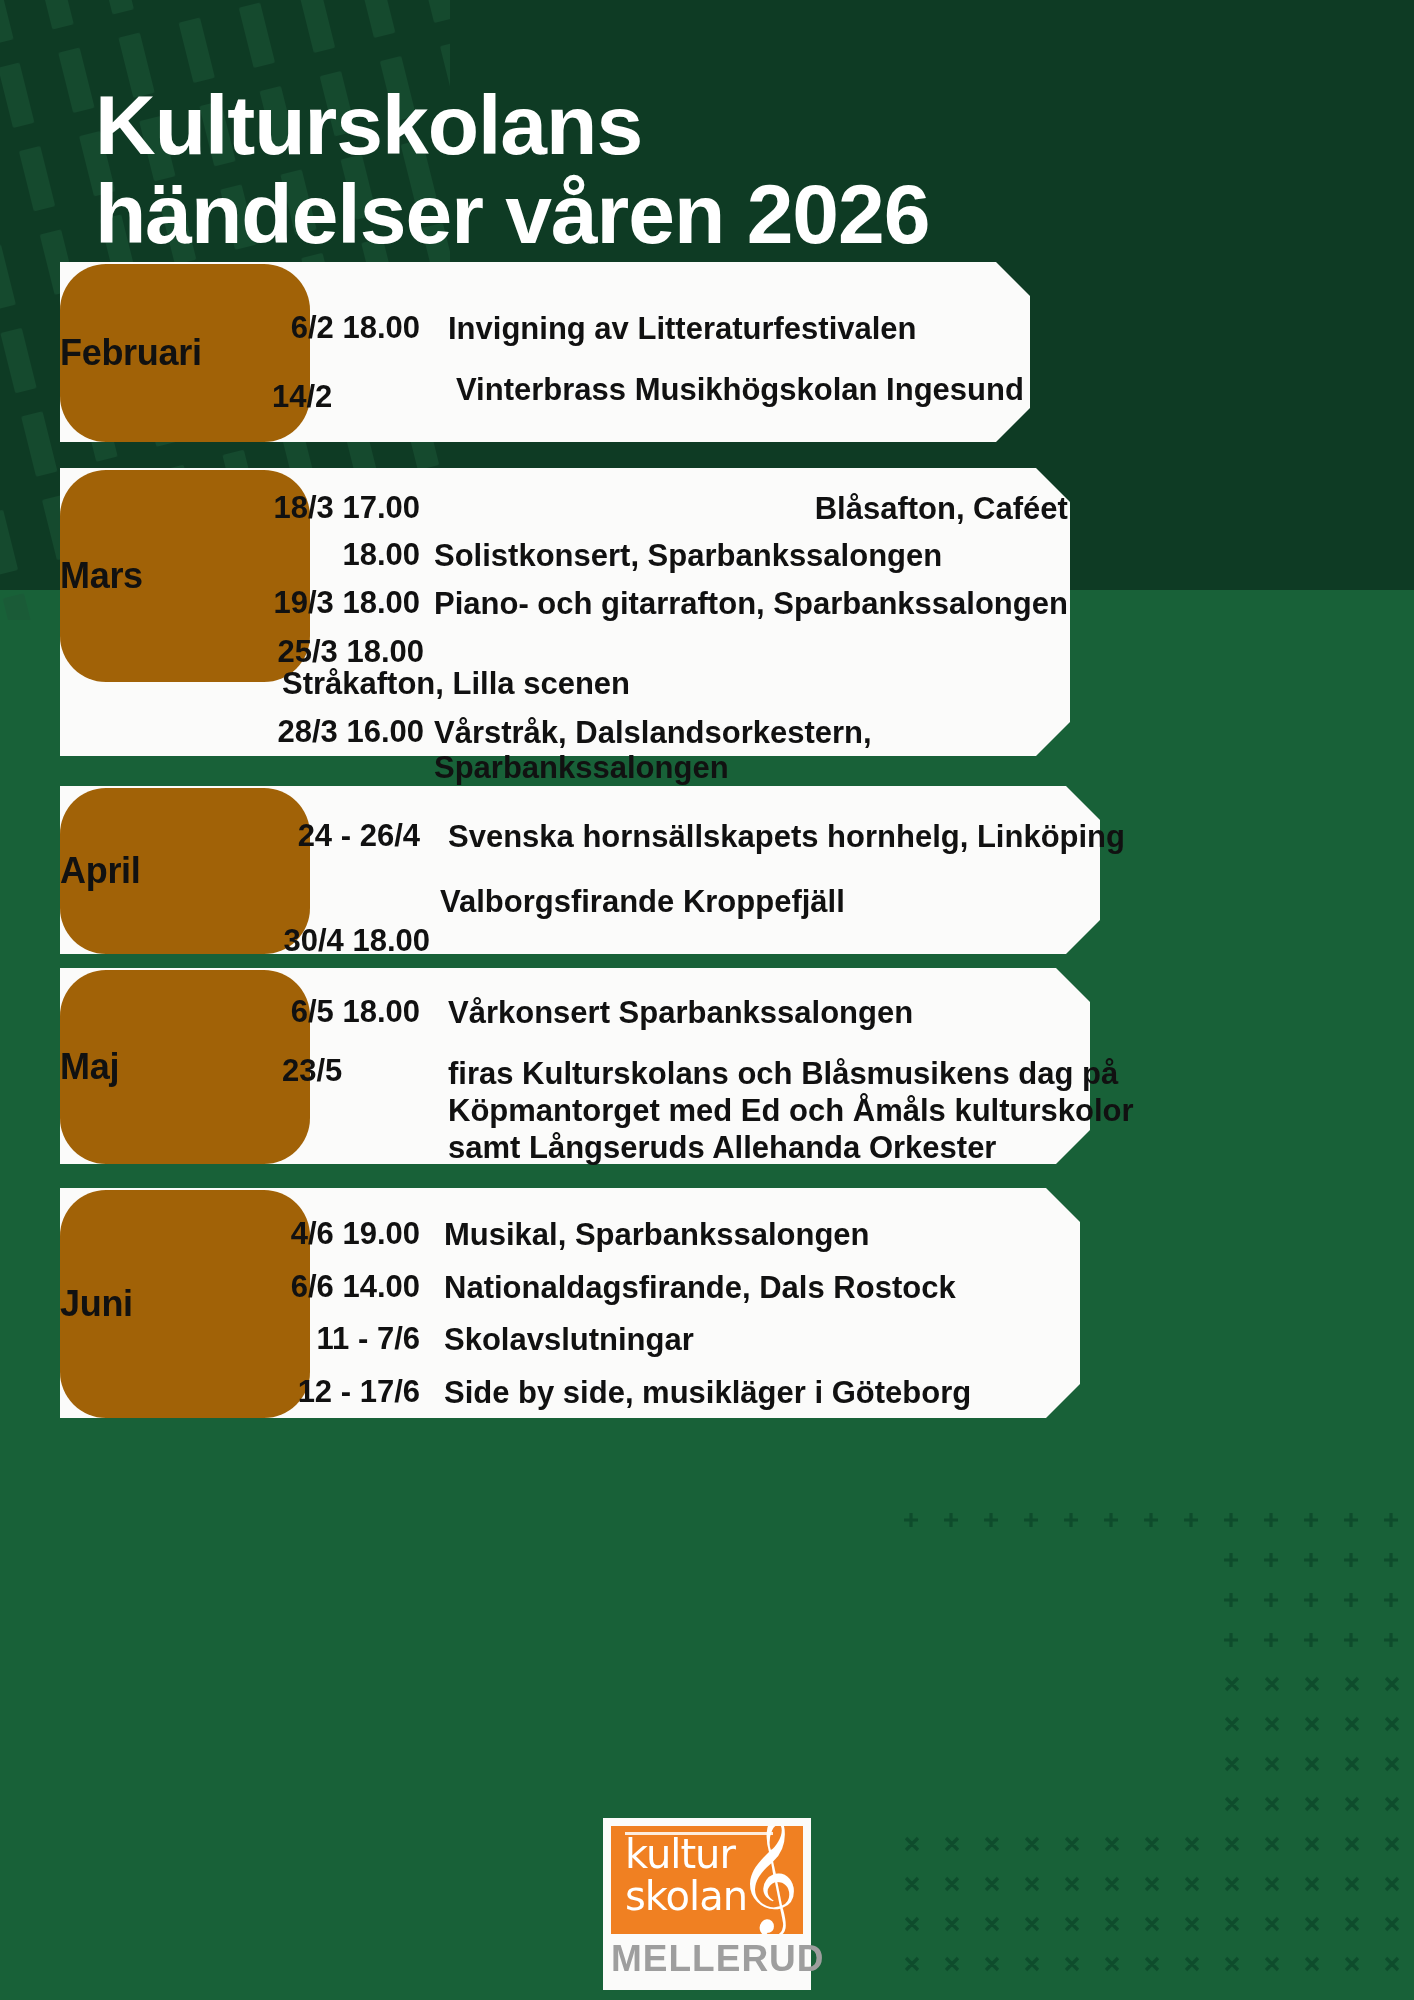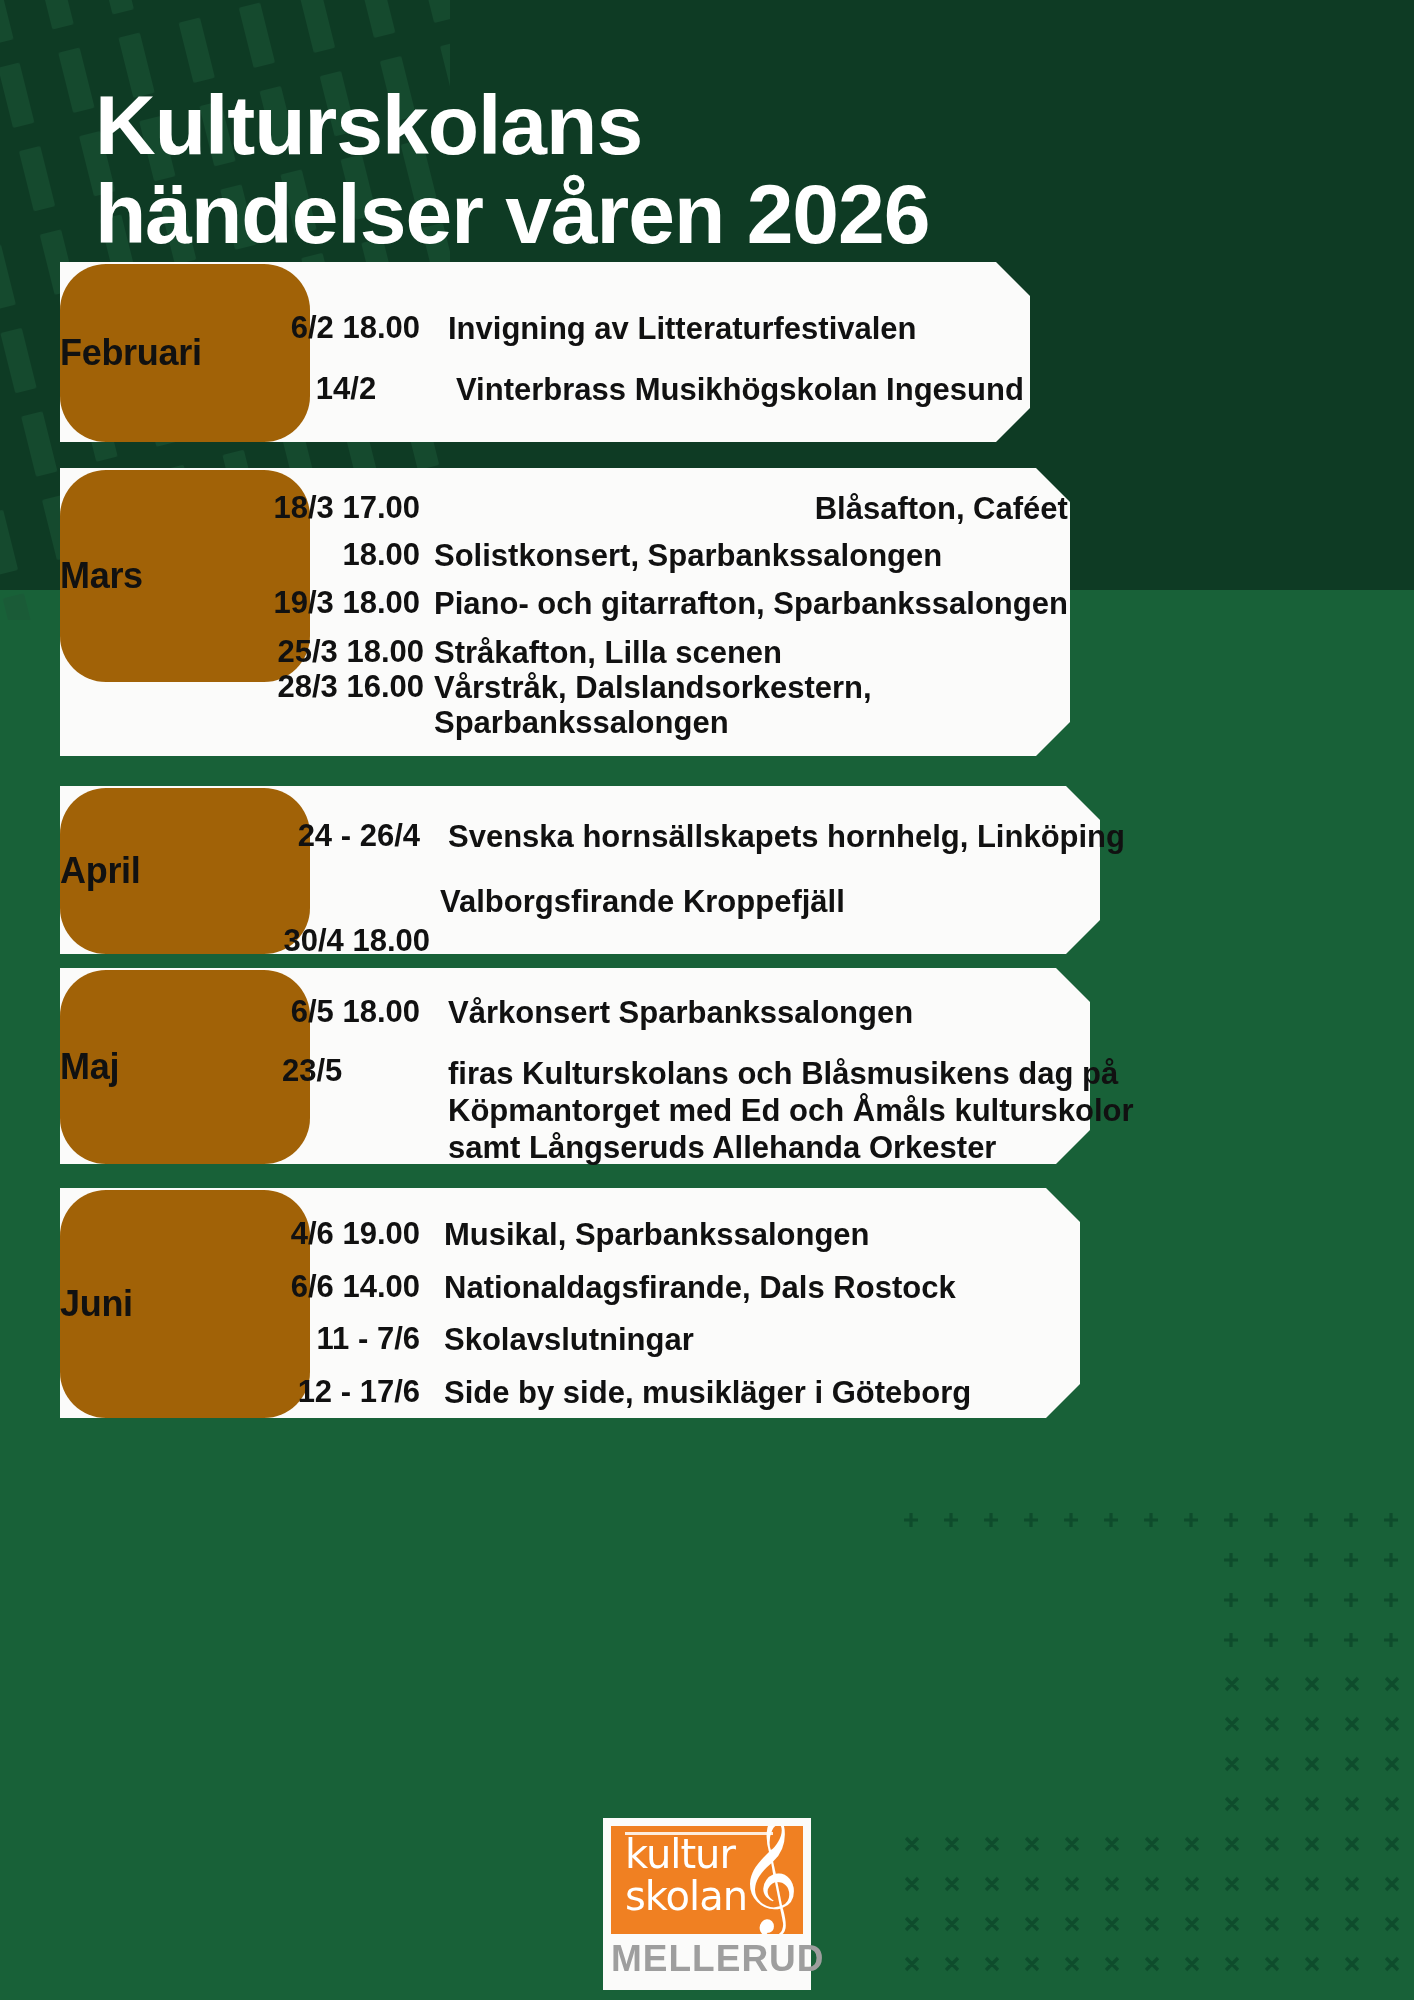--- a/index.html
+++ b/index.html
@@ -230,21 +230,21 @@
     <div class="card" style="top:262px; width:970px; height:180px;"></div>
     <div class="month-tab" style="top:264px; height:178px;">
       <span>Februari</span>
     </div>
     <div class="rows" style="top:312px;">
       <div class="row" style="margin-bottom:26px;">
         <div class="date" style="width:148px;">6/2 18.00</div>
         <div class="desc" style="margin-left:28px;">Invigning av Litteraturfestivalen</div>
       </div>
       <div class="row">
-        <div class="date" style="width:148px; text-align:center;">14/2</div>
+        <div class="date" style="width:148px; text-align:left;margin-top:8px;">14/2</div>
         <div class="desc" style="margin-left:36px;">Vinterbrass Musikhögskolan Ingesund</div>
       </div>
     </div>
   </div>
 
   <div class="month-block">
     <div class="card" style="top:468px; width:1010px; height:288px;"></div>
     <div class="month-tab" style="top:470px; height:212px;">
       <span>Mars</span>
     </div>
@@ -254,21 +254,21 @@
         <div class="desc" style="margin-left:14px;">Blåsafton, Caféet</div>
       </div>
       <div class="row" style="margin-bottom:14px;">
         <div class="date" style="width:148px;">18.00</div>
         <div class="desc" style="margin-left:14px;">Solistkonsert, Sparbankssalongen</div>
       </div>
       <div class="row" style="margin-bottom:14px;">
         <div class="date" style="width:148px;">19/3 18.00</div>
         <div class="desc" style="margin-left:14px;">Piano- och gitarrafton, Sparbankssalongen</div>
       </div>
-      <div class="row" style="">
+      <div class="row" style="margin-bottom:14px;flex-direction:column;">
         <div class="date" style="width:152px;">25/3 18.00</div>
         <div class="desc" style="margin-left:10px;">Stråkafton, Lilla scenen</div>
       </div>
       <div class="row">
         <div class="date" style="width:152px;">28/3 16.00</div>
         <div class="desc" style="margin-left:10px;">Vårstråk, Dalslandsorkestern,
 Sparbankssalongen</div>
       </div>
     </div>
   </div>

